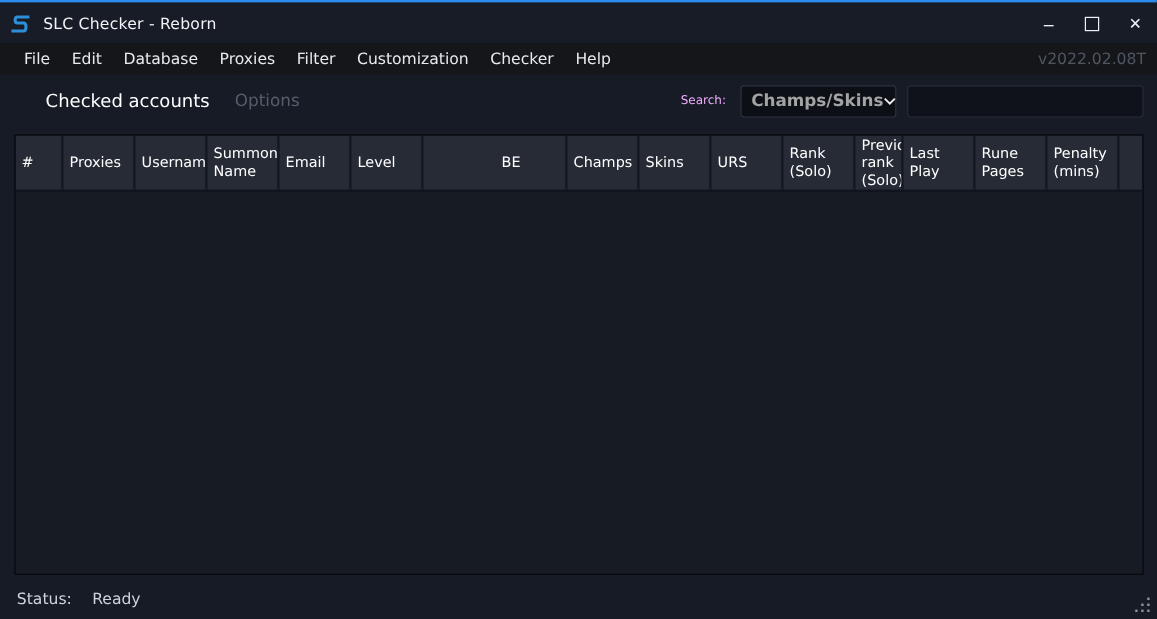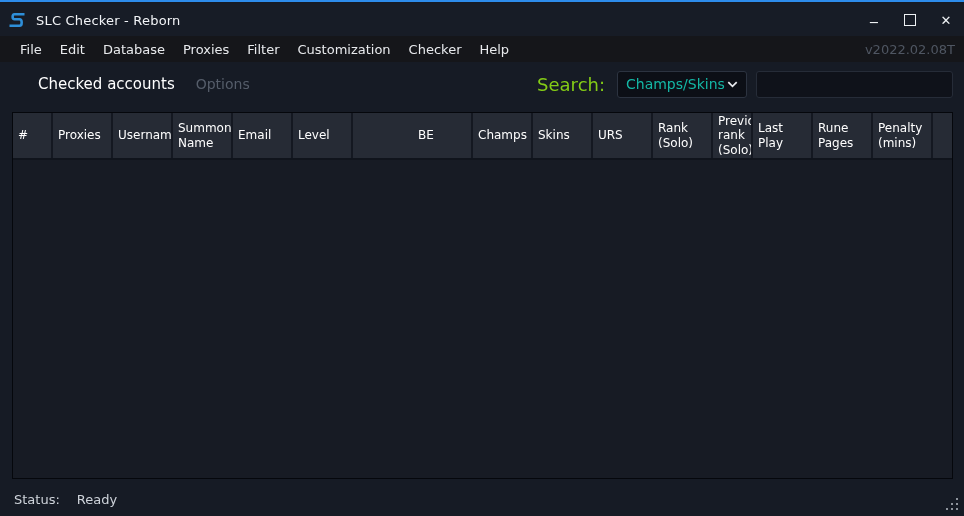--- a/index.html
+++ b/index.html
@@ -41,26 +41,26 @@
   }
   .menu-version{margin-left:auto;margin-right:9px;color:#4f5662;font-size:13px;}
   
   .content{position:absolute;left:0;top:60px;right:0;bottom:0;background:#161b25;}
   .toolbar{position:absolute;left:16px;top:6px;right:0;height:32px;display:flex;align-items:center;}
   .tabs{display:flex;align-items:center;margin-left:22px;}
   .tab{cursor:default;}
   .tab.active{color:#ffffff;font-size:15px;}
   .tab.inactive{color:#555d6a;font-size:14px;margin-left:21px;}
   .search-area{margin-left:auto;display:flex;align-items:center;margin-right:11px;}
-  .search-label{color:#84cc16;font-size:18px;margin-right:12px;}
+  .search-label{color:#f0abfc;font-size:10px;margin-right:12px;}
   .select{
     width:130px;height:27px;background:#0c0f16;border:1px solid #2c3340;border-radius:3px;
     box-sizing:border-box;display:flex;align-items:center;padding:0 8px;margin-right:9px;
   }
-  .select-value{color:#14b8a6;font-size:14px;flex:1;}
+  .select-value{color:#a3a3a3;font-size:14px;flex:1;font-weight:bold;}
   .select-chevron{flex:0 0 auto;display:flex;align-items:center;}
   .search-input{
     width:197px;height:27px;background:#0f121a;border:1px solid #262c38;border-radius:3px;
     box-sizing:border-box;color:#e9ecf0;font-size:13px;padding:0 7px;outline:none;
     font-family:"DejaVu Sans","Liberation Sans",sans-serif;
   }
   
   .grid{
     position:absolute;left:12px;top:50px;width:941px;height:367px;
     background:#171b24;border:1px solid #05070c;box-sizing:border-box;overflow:hidden;

